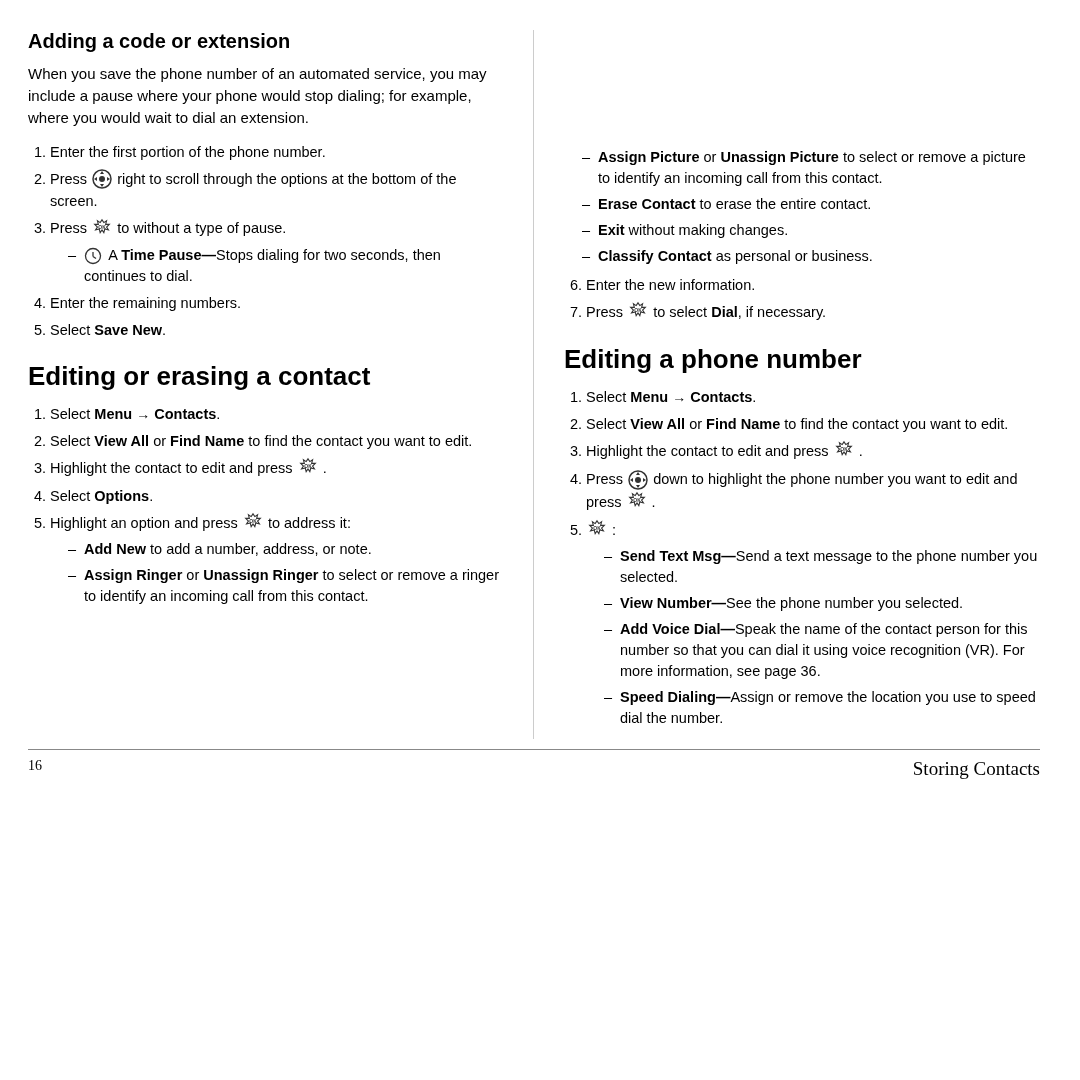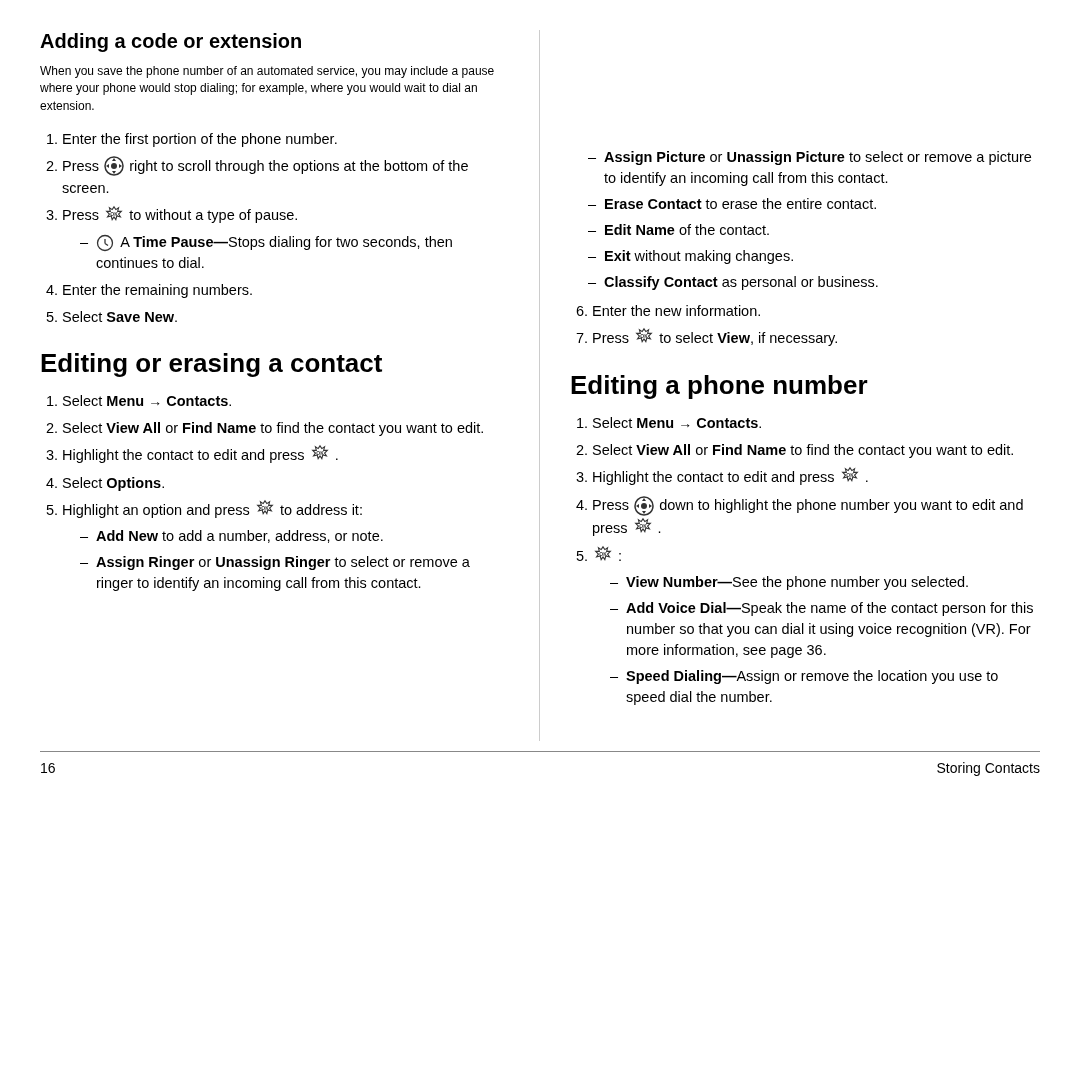--- a/index.html
+++ b/index.html
@@ -8,21 +8,21 @@
       height: 1080px;
       background: #ffffff;
       font-family: 'Arial', sans-serif;
       font-size: 15px;
       color: #000000;
       overflow: hidden;
     }
     .page {
       width: 1080px;
       height: 796px;
-      padding: 30px 40px 20px 40px;
+      padding: 30px 40px 20px 28px;
       display: flex;
       flex-direction: column;
     }
     .two-col {
       display: flex;
       flex-direction: row;
       gap: 0;
       flex: 1;
     }
     .col-left {
@@ -39,21 +39,21 @@
       font-weight: bold;
       margin-bottom: 10px;
     }
     .section-title-large {
       font-size: 26px;
       font-weight: bold;
       margin-bottom: 12px;
       margin-top: 20px;
     }
     .intro-text {
-      font-size: 12px;
+      font-size: 15px;
       line-height: 1.45;
       margin-bottom: 14px;
     }
     ol {
       padding-left: 22px;
       margin-bottom: 10px;
     }
     ol li {
       font-size: 14.5px;
       line-height: 1.45;
@@ -94,27 +94,28 @@
       position: relative;
       top: -1px;
     }
     .footer {
       border-top: 1px solid #888888;
       display: flex;
       flex-direction: row;
       justify-content: space-between;
       padding-top: 8px;
       margin-top: 10px;
+      font-family: Liberation Serif, serif;
     }
     .footer-page {
       font-size: 14px;
       color: #000;
     }
     .footer-text {
-      font-size: 14px;
+      font-size: 19px;
       color: #000;
     }
     .arrow {
       display: inline;
       font-size: 14px;
     }
   </style>
 </head>
 <body>
 
@@ -203,34 +204,33 @@
           </li>
         </ol>
       </div>
     </div>
 
     <div class="col-right">
 
       <ul class="sub-list" style="padding-left:18px; margin-top:117px; margin-bottom:8px;">
         <li><span><strong>Assign Picture</strong> or <strong>Unassign Picture</strong> to select or remove a picture to identify an incoming call from this contact.</span></li>
         <li><span><strong>Erase Contact</strong> to erase the entire contact.</span></li>
-        <li><span><strong>Edit Name</strong> of the contact.</span></li>
         <li><span><strong>Exit</strong> without making changes.</span></li>
         <li><span><strong>Classify Contact</strong> as personal or business.</span></li>
       </ul>
 
       <ol start="6" style="padding-left:22px; margin-bottom:6px;">
         <li><span>Enter the new information.</span></li>
         <li>
           <span>Press </span>
           <svg class="ok-icon" viewBox="0 0 24 24" xmlns="http://www.w3.org/2000/svg">
             <path d="M12 2 L14 5 L17 3 L16 7 L20 7 L17 10 L19 13 L15 12 L14 16 L12 13 L10 16 L9 12 L5 13 L7 10 L4 7 L8 7 L7 3 L10 5 Z" fill="none" stroke="#333" stroke-width="1.2"></path>
             <text x="12" y="11.5" text-anchor="middle" font-size="5.5" font-weight="bold" fill="#333" font-family="Arial">OK</text>
           </svg>
-          <span> to select <strong>View</strong>, if necessary.</span>
+          <span> to select <strong>Dial</strong>, if necessary.</span>
         </li>
       </ol>
 
       <div>
         <div class="section-title-large">Editing a phone number</div>
         <ol>
           <li>
             <span>Select <strong>Menu</strong> <span class="arrow">→</span> <strong>Contacts</strong>.</span>
           </li>
           <li>
@@ -261,20 +261,21 @@
             </svg>
             <span>.</span>
           </li>
           <li>
             <svg class="ok-icon" viewBox="0 0 24 24" xmlns="http://www.w3.org/2000/svg">
               <path d="M12 2 L14 5 L17 3 L16 7 L20 7 L17 10 L19 13 L15 12 L14 16 L12 13 L10 16 L9 12 L5 13 L7 10 L4 7 L8 7 L7 3 L10 5 Z" fill="none" stroke="#333" stroke-width="1.2"></path>
               <text x="12" y="11.5" text-anchor="middle" font-size="5.5" font-weight="bold" fill="#333" font-family="Arial">OK</text>
             </svg>
             <span>:</span>
             <ul class="sub-list">
+              <li><span><strong>Send Text Msg—</strong>Send a text message to the phone number you selected.</span></li>
               <li><span><strong>View Number—</strong>See the phone number you selected.</span></li>
               <li><span><strong>Add Voice Dial—</strong>Speak the name of the contact person for this number so that you can dial it using voice recognition (VR). For more information, see page 36.</span></li>
               <li><span><strong>Speed Dialing—</strong>Assign or remove the location you use to speed dial the number.</span></li>
             </ul>
           </li>
         </ol>
       </div>
 
     </div>
   </div>

